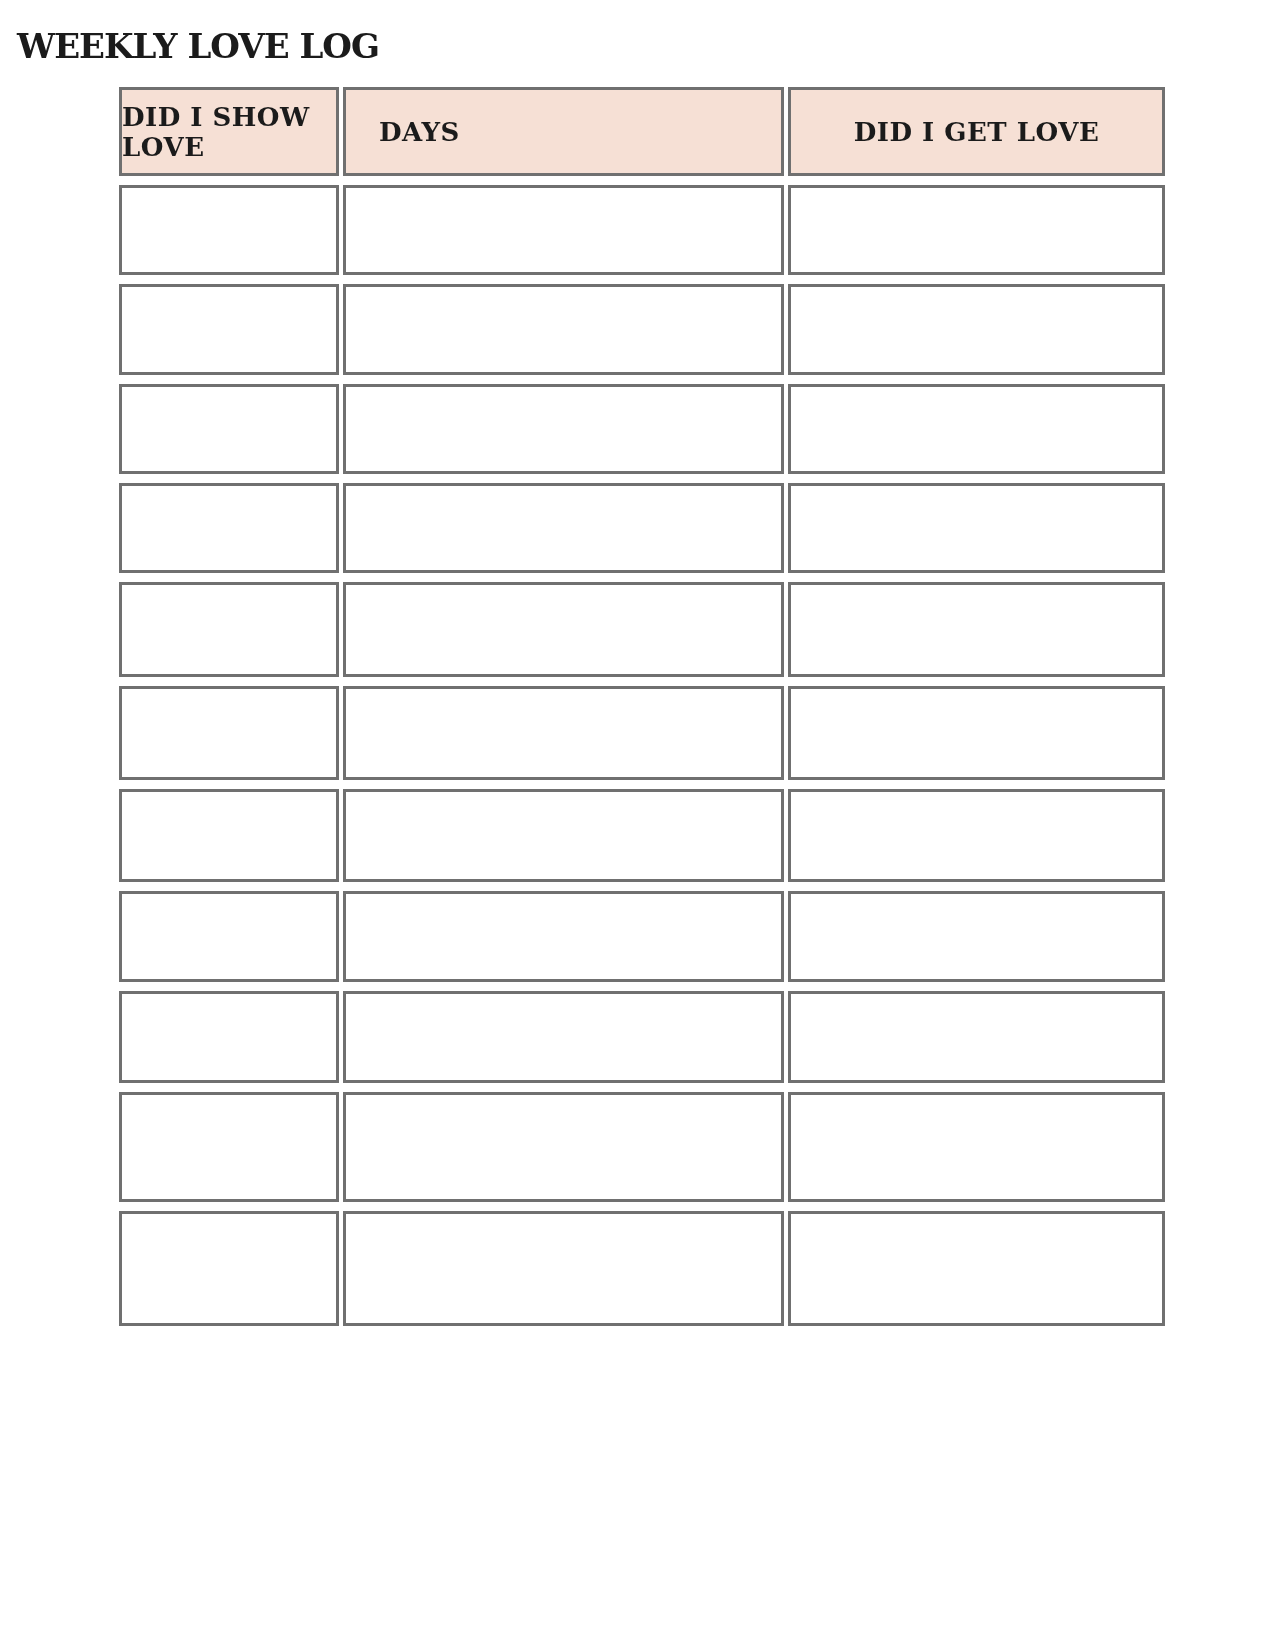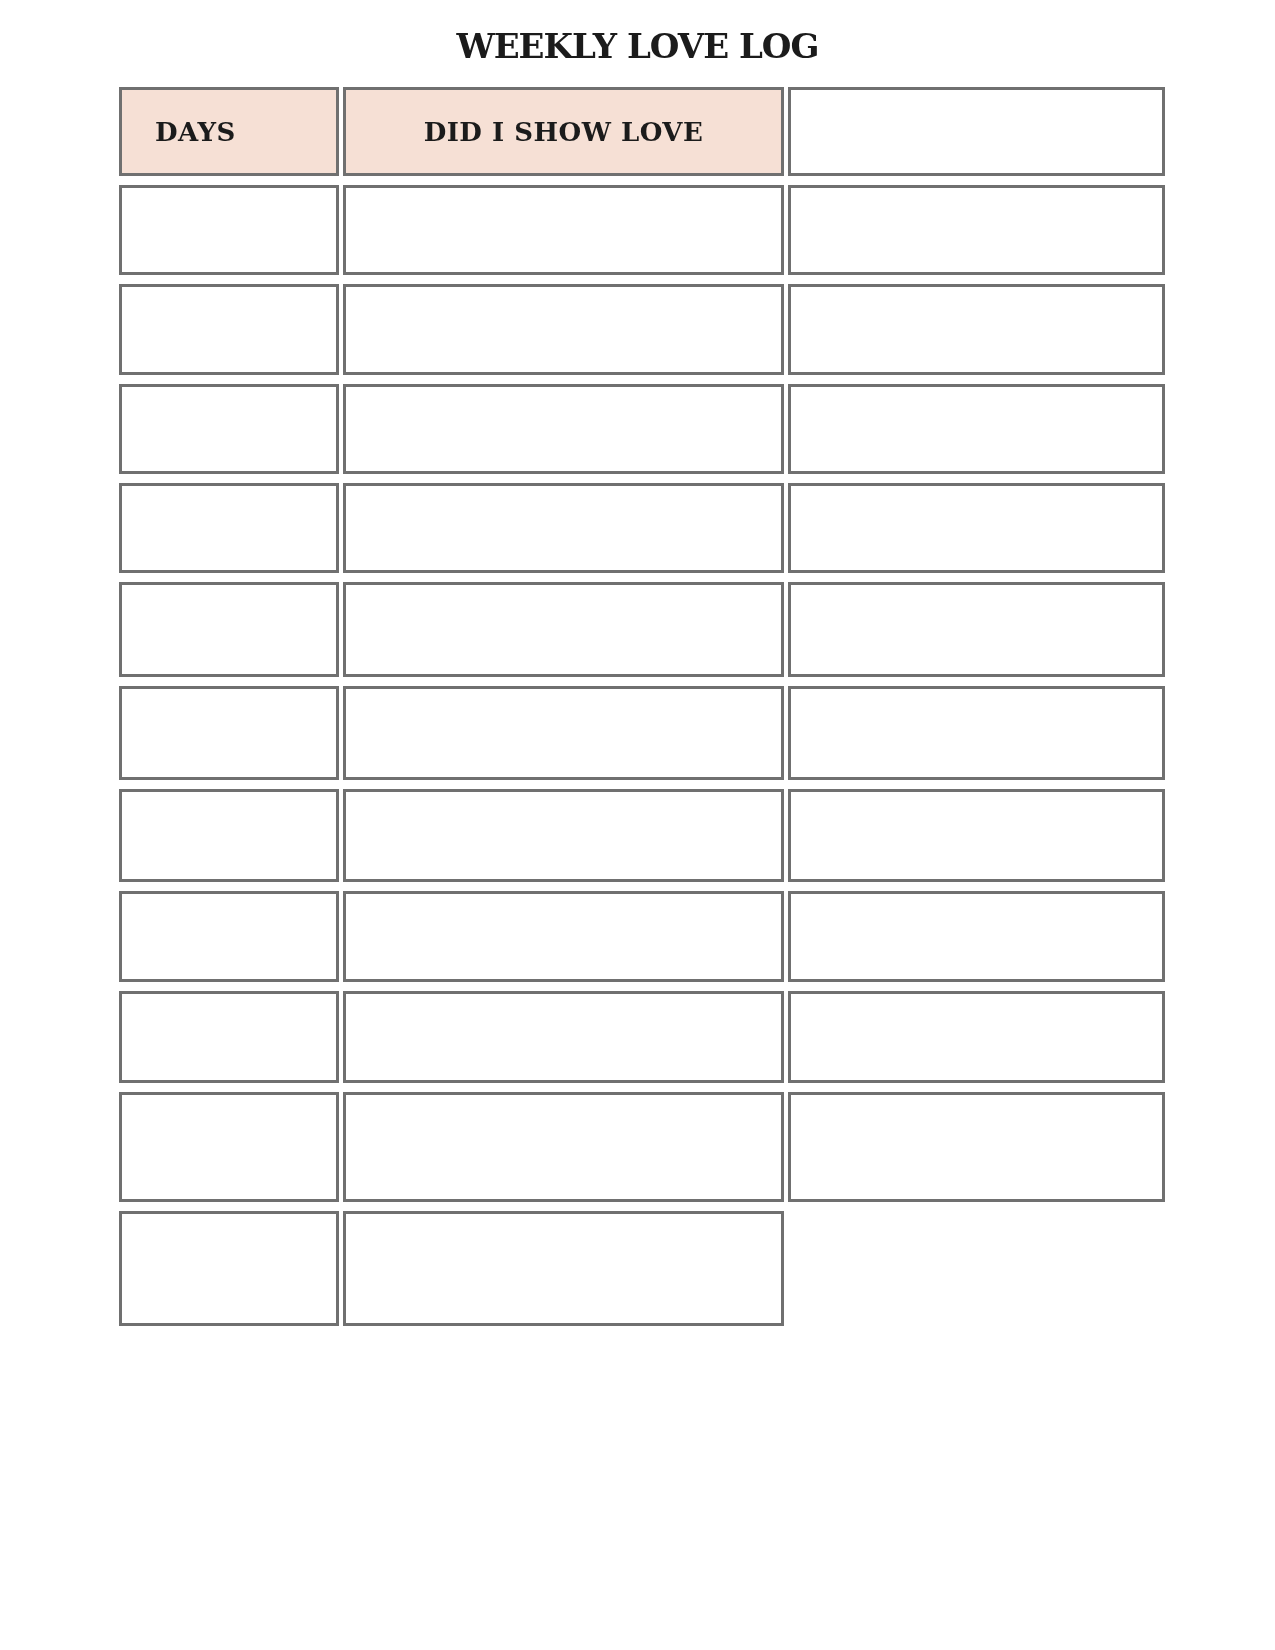--- a/index.html
+++ b/index.html
@@ -29,21 +29,22 @@
     font-weight: bold;
     letter-spacing: -3px;
     text-align: center;
   }
   .page-subtitle {
     margin-top: 26px;
     font-size: 34px;
     line-height: 40px;
     font-weight: bold;
     letter-spacing: -1px;
-    text-align: center;
+    text-align: left;
+    margin-left: 17px;
   }
   .log-grid {
     margin-top: 21px;
     margin-left: 119px;
     width: 1046px;
     display: grid;
     grid-template-columns: 220px 441px 377px;
     grid-template-rows: 89px 90px 91px 90px 90px 95px 94px 93px 91px 92px 110px 115px;
     column-gap: 4px;
     row-gap: 9px;
@@ -72,22 +73,23 @@
 </style>
 </head>
 <body>
 
 <div class="page">
 
 
   <div class="page-subtitle">WEEKLY LOVE LOG</div>
 
   <div class="log-grid">
+    <div class="cell header-cell">DID I SHOW LOVE</div>
     <div class="cell header-cell first">DAYS</div>
-    <div class="cell header-cell">DID I SHOW LOVE</div>
+    <div class="cell header-cell">DID I GET LOVE</div>
 
   <div class="cell body-cell"></div>
       <div class="cell body-cell"></div>
       <div class="cell body-cell"></div>
       <div class="cell body-cell"></div>
       <div class="cell body-cell"></div>
       <div class="cell body-cell"></div>
       <div class="cell body-cell"></div>
       <div class="cell body-cell"></div>
       <div class="cell body-cell"></div>

